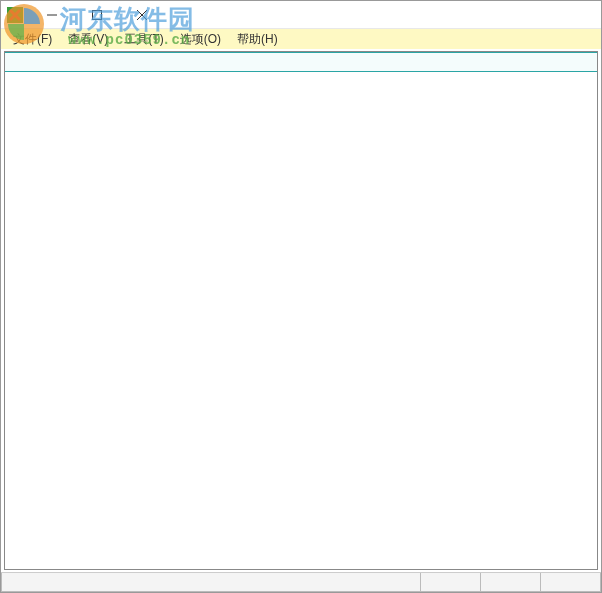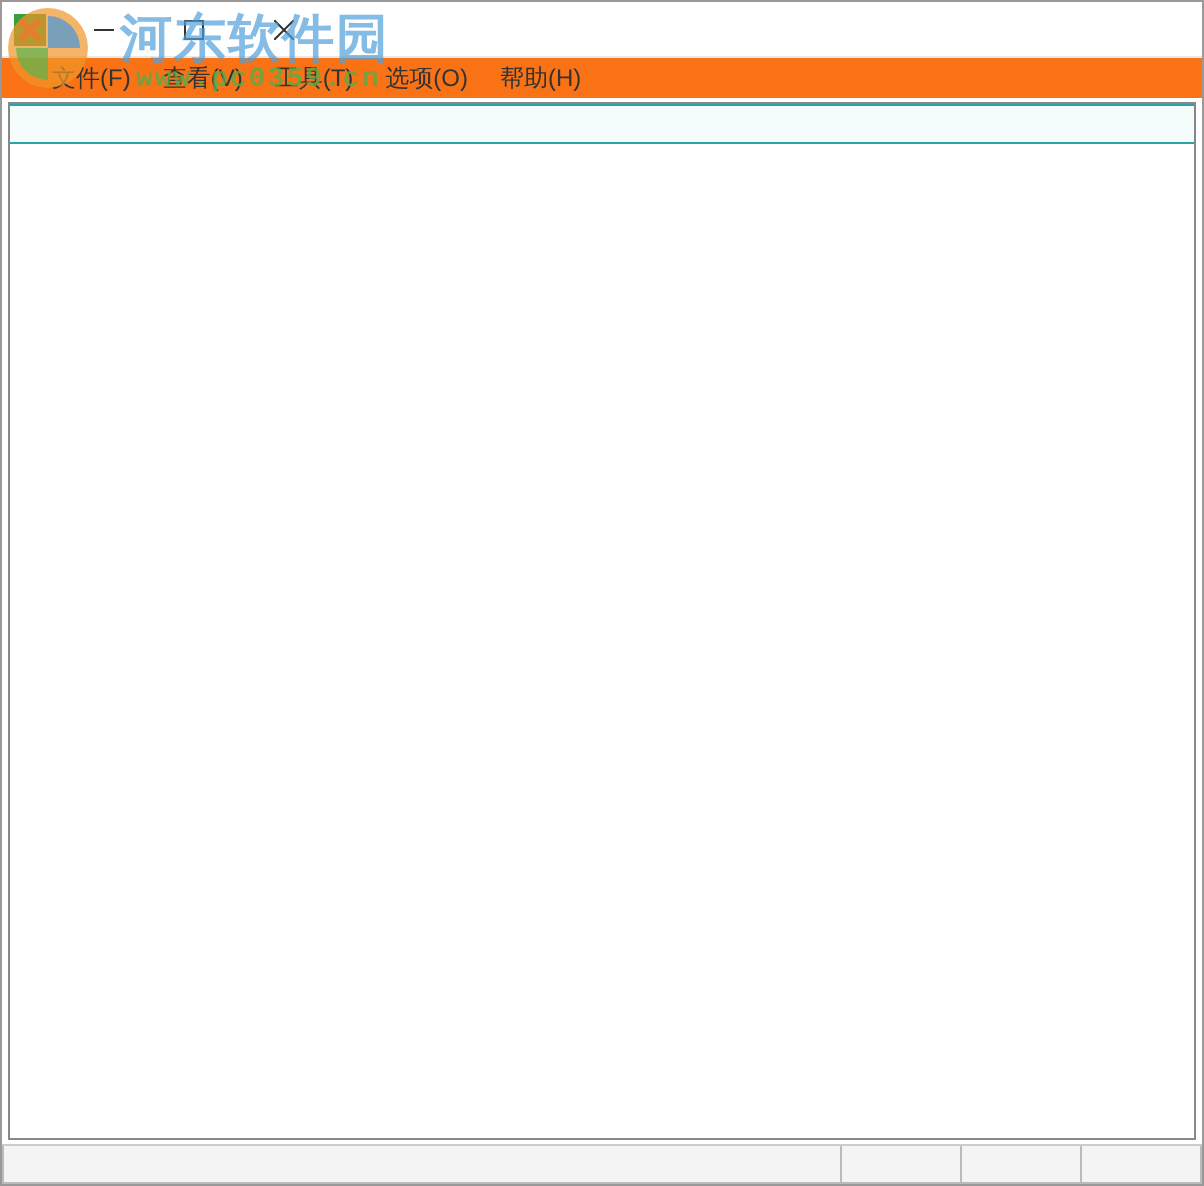--- a/index.html
+++ b/index.html
@@ -78,22 +78,22 @@
       display: flex;
       align-items: center;
       justify-content: center;
       color: #333;
     }
     .window-btn svg { stroke: #333; }
     .menubar {
       height: 20px;
       display: flex;
       align-items: center;
-      padding: 0 17px;
-      background: #f97316;
+      padding: 0 4px;
+      background: #fef9c3;
     }
     .menu-item {
       padding: 1px 8px;
       font-size: 12px;
       color: #333;
       cursor: default;
     }
     .content-area {
       flex: 1;
       border: 1px solid #888;

